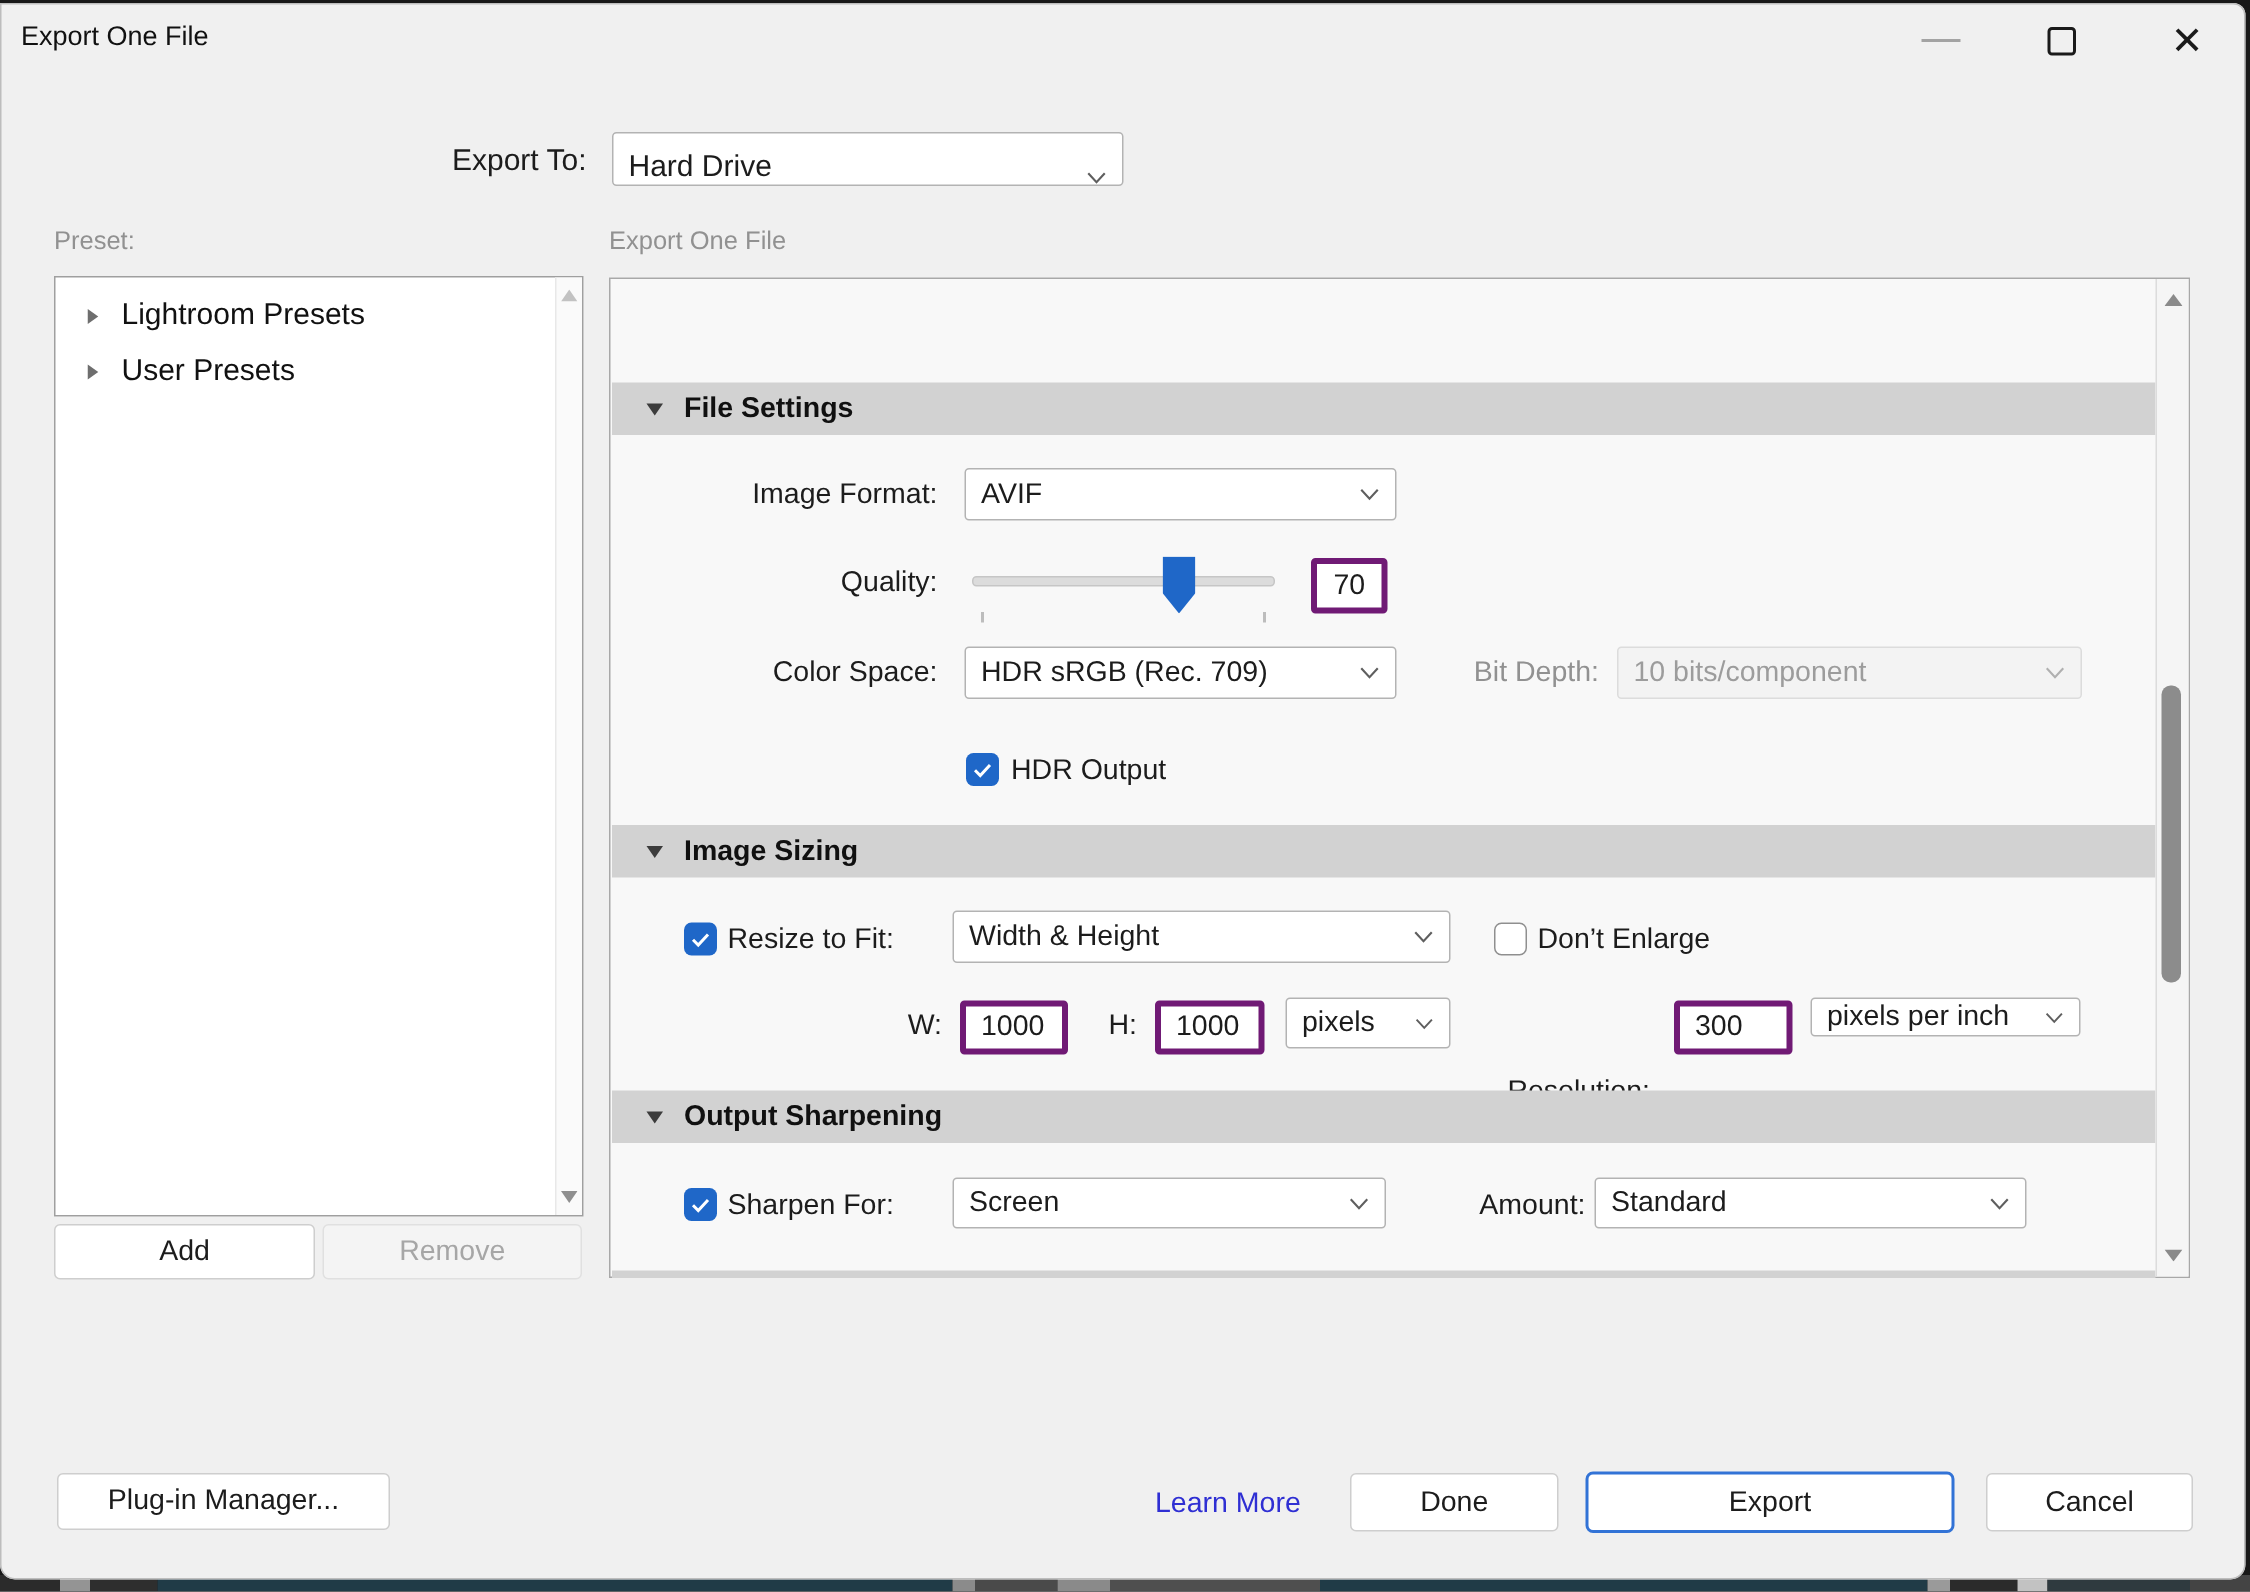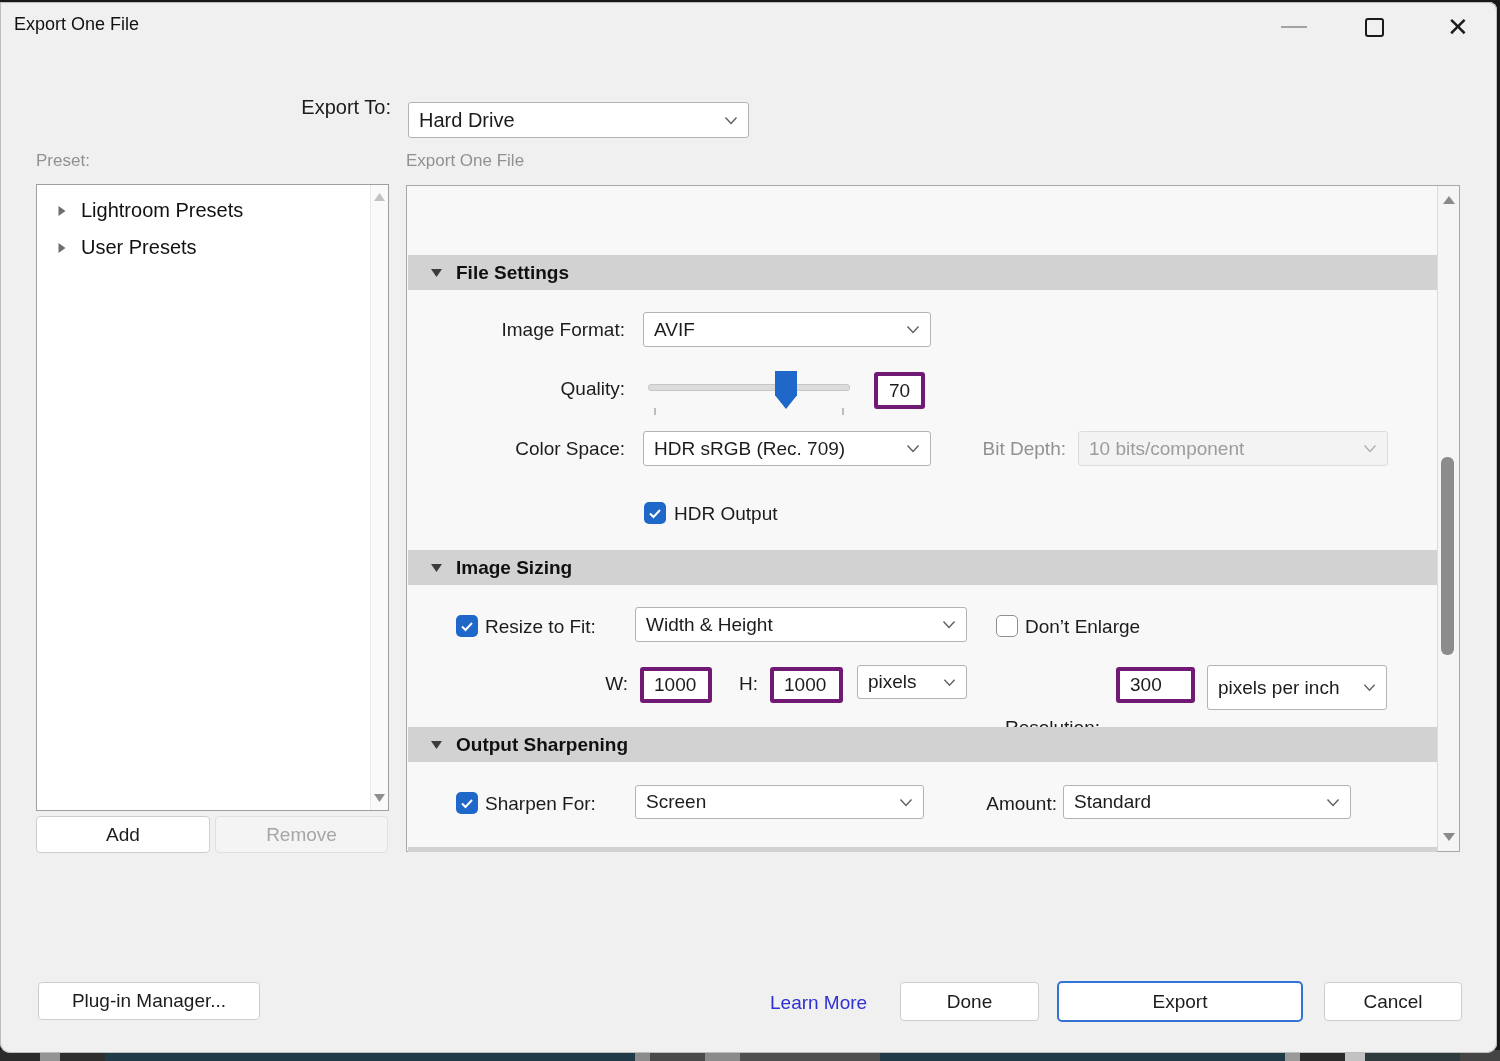--- a/index.html
+++ b/index.html
@@ -80,21 +80,21 @@
       <span style="display:block;width:26px;height:2px;background:#a3a3a3;"></span>
     </div>
     <div class="winbtn" style="left:1352px;top:10px;width:44px;height:30px;">
       <span style="display:block;width:19px;height:19px;border:2px solid #1a1a1a;border-radius:3px;"></span>
     </div>
     <div class="winbtn" style="left:1436px;top:8px;width:44px;height:34px;font-size:26px;color:#1a1a1a;">
       <span>✕</span>
     </div>
 
     <div class="lbl r" style="left:150px;top:94px;width:241px;font-size:20px;">Export To:</div>
-    <div class="dd" style="left:408px;top:100px;width:341px;height:36px;">
+    <div class="dd" style="left:408px;top:86px;width:341px;height:36px;align-items:flex-end;">
       <span style="font-size:20px;">Hard Drive</span>
       <span>
           <svg width="14" height="9" viewBox="0 0 14 9">
             <path d="M1.5 1.5 L7 7.5 L12.5 1.5" stroke="#5f5f5f" stroke-width="1.4" fill="none"></path>
           </svg>
         </span>
     </div>
 
     <div class="lbl gray small" style="left:36px;top:149px;">Preset:</div>
     <div class="lbl gray small" style="left:406px;top:149px;">Export One File</div>
@@ -224,21 +224,21 @@
     <div class="dd" style="left:857px;top:663px;width:110px;height:34px;">
       <span>pixels</span>
       <span>
           <svg width="13" height="9" viewBox="0 0 14 9">
             <path d="M1.5 1.5 L7 7.5 L12.5 1.5" stroke="#5f5f5f" stroke-width="1.4" fill="none"></path>
           </svg>
         </span>
     </div>
     <div class="lbl r" style="left:980px;top:671px;width:120px;margin-top:44px;">Resolution:</div>
     <input class="inp" style="left: 1116px; top: 665px; width: 79px; height: 36px;" value="300">
-    <div class="dd" style="left:1207px;top:663px;width:180px;height:45px;">
+    <div class="dd" style="left:1207px;top:663px;width:180px;height:26px;">
       <span>pixels per inch</span>
       <span>
           <svg width="13" height="9" viewBox="0 0 14 9">
             <path d="M1.5 1.5 L7 7.5 L12.5 1.5" stroke="#5f5f5f" stroke-width="1.4" fill="none"></path>
           </svg>
         </span>
     </div>
 
     <div class="sec-hdr" style="top:725px;">
       <span>

